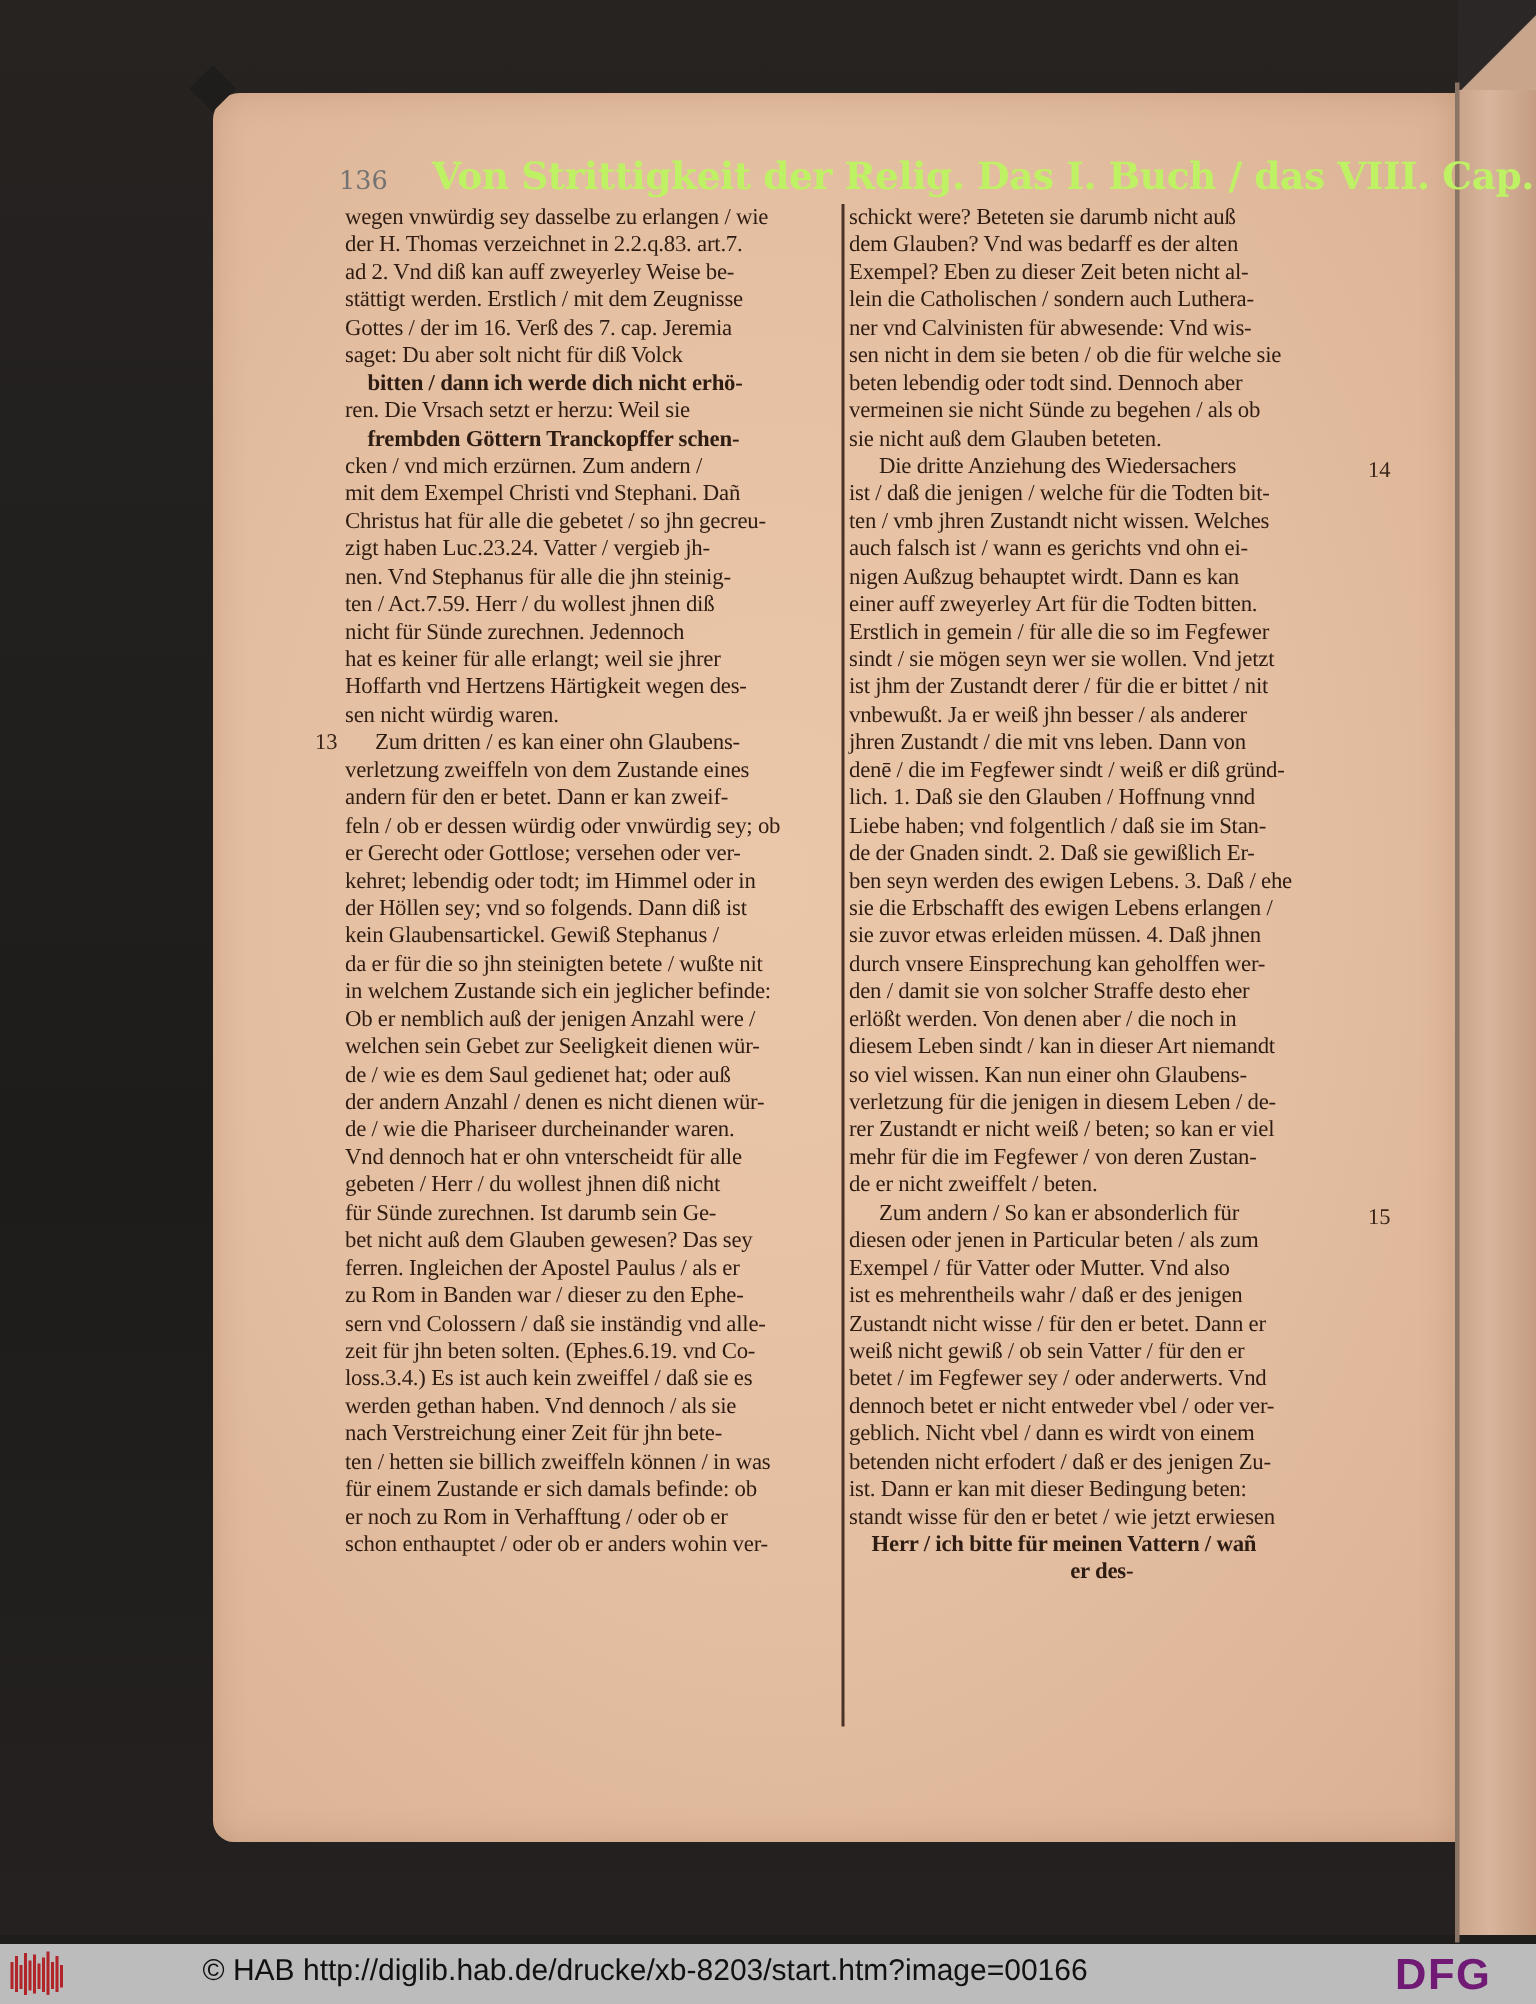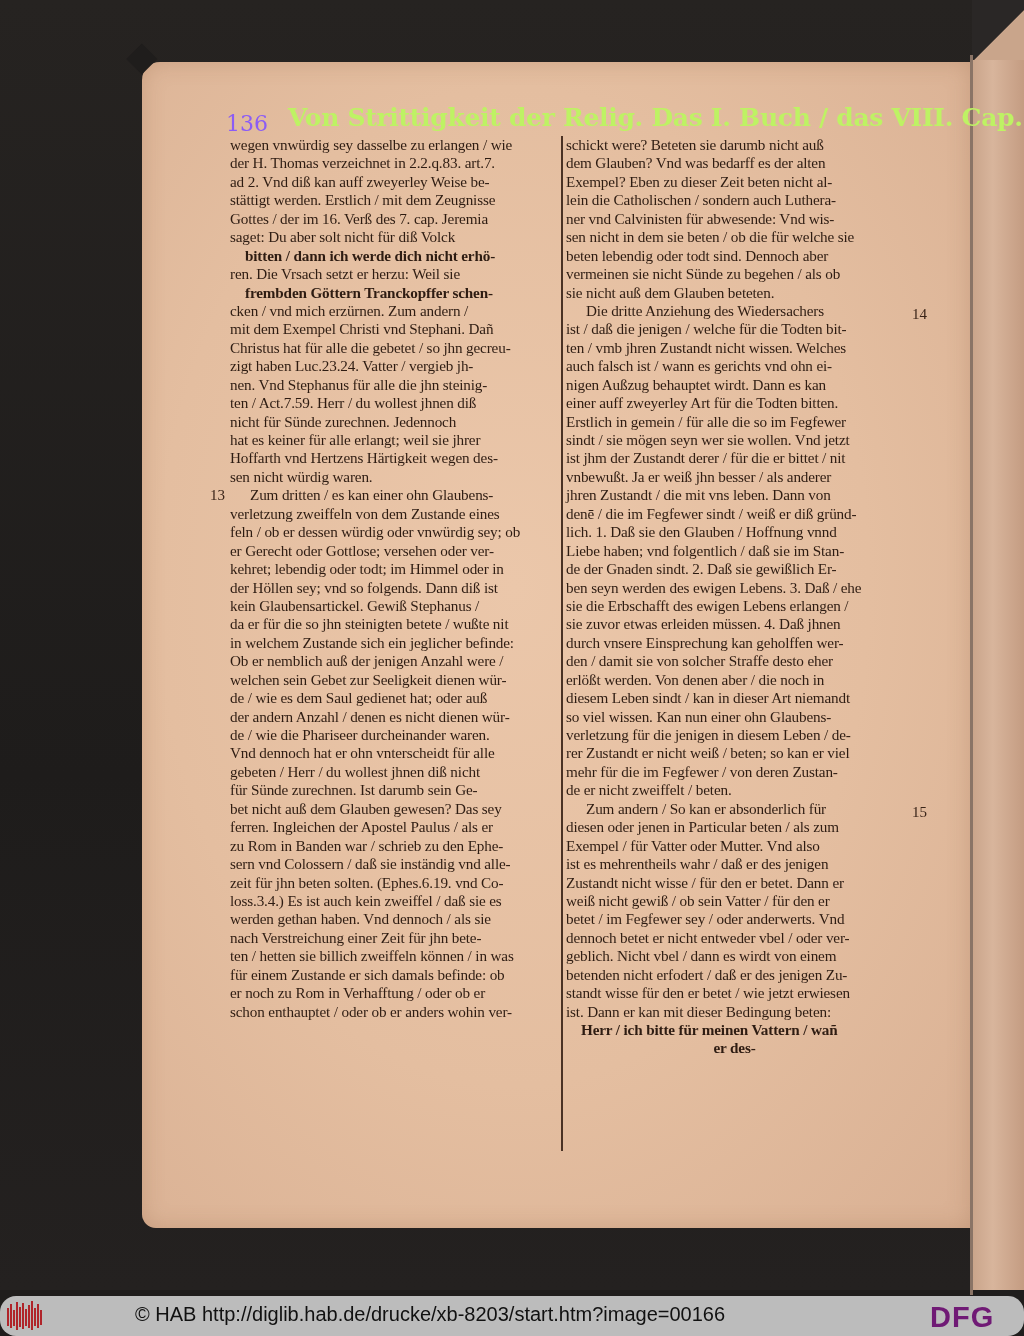--- a/index.html
+++ b/index.html
@@ -32,21 +32,21 @@
   }
   .page:before {
     content:""; position:absolute; left:-2px; top:-2px; width:22px; height:22px;
     background:#1f1d1c; transform:rotate(45deg) translate(-15px,-2px);
   }
   .header {
     position:absolute; left:226px; top:103px; width:620px; height:34px;
     color:#2a1a12;
   }
   .page-number {
-    position:absolute; left:0; top:8px; font-size:22px; color:#8b5cf6;
+    position:absolute; left:0; top:8px; font-size:17px; color:#737373;
   }
   .running-title {
     position:absolute; left:62px; top:0; font-size:25px; font-weight:bold;
     letter-spacing:-0.3px; white-space:nowrap;
     font-family:"DejaVu Serif", serif; color:#bef264;
   }
   .col {
     position:absolute; top:136px; color:#2e1c12;
     font-size:15.2px; line-height:18.45px; white-space:nowrap;
     font-family:"Liberation Serif", serif;
@@ -62,21 +62,20 @@
   .line.bold { font-weight:bold;margin-left:15px; }
   .line.right { text-align:center;font-weight:bold; }
   .line.indent { padding-left:20px; }
   .margin-num {
     position:absolute; font-size:15px; color:#3a2418;
     font-family:"Liberation Serif", serif;
   }
   .footer {
     position:absolute; left:0; top:1296px; width:1024px; height:40px;
     background:#bcbcbc;
-    border-radius:16px;
   }
   .hab-logo {
     position:absolute; left:6px; top:4px; width:40px; height:32px;
   }
   .footer-text {
     position:absolute; left:135px; top:7px; font-size:20px; color:#111;
     font-family:"Liberation Sans", sans-serif; white-space:nowrap;
   }
   .dfg-logo {
     position:absolute; left:930px; top:5px; font-size:29px; font-weight:bold;
@@ -113,38 +112,39 @@
     <span class="line">Christus hat für alle die gebetet / so jhn gecreu-</span>
     <span class="line">zigt haben Luc.23.24. Vatter / vergieb jh-</span>
     <span class="line">nen. Vnd Stephanus für alle die jhn steinig-</span>
     <span class="line">ten / Act.7.59. Herr / du wollest jhnen diß</span>
     <span class="line">nicht für Sünde zurechnen. Jedennoch</span>
     <span class="line">hat es keiner für alle erlangt; weil sie jhrer</span>
     <span class="line">Hoffarth vnd Hertzens Härtigkeit wegen des-</span>
     <span class="line">sen nicht würdig waren.</span>
     <span class="line indent">Zum dritten / es kan einer ohn Glaubens-</span>
     <span class="line">verletzung zweiffeln von dem Zustande eines</span>
+    <span class="line">andern für den er betet. Dann er kan zweif-</span>
     <span class="line">feln / ob er dessen würdig oder vnwürdig sey; ob</span>
     <span class="line">er Gerecht oder Gottlose; versehen oder ver-</span>
     <span class="line">kehret; lebendig oder todt; im Himmel oder in</span>
     <span class="line">der Höllen sey; vnd so folgends. Dann diß ist</span>
     <span class="line">kein Glaubensartickel. Gewiß Stephanus /</span>
     <span class="line">da er für die so jhn steinigten betete / wußte nit</span>
     <span class="line">in welchem Zustande sich ein jeglicher befinde:</span>
     <span class="line">Ob er nemblich auß der jenigen Anzahl were /</span>
     <span class="line">welchen sein Gebet zur Seeligkeit dienen wür-</span>
     <span class="line">de / wie es dem Saul gedienet hat; oder auß</span>
     <span class="line">der andern Anzahl / denen es nicht dienen wür-</span>
     <span class="line">de / wie die Phariseer durcheinander waren.</span>
     <span class="line">Vnd dennoch hat er ohn vnterscheidt für alle</span>
     <span class="line">gebeten / Herr / du wollest jhnen diß nicht</span>
     <span class="line">für Sünde zurechnen. Ist darumb sein Ge-</span>
     <span class="line">bet nicht auß dem Glauben gewesen? Das sey</span>
     <span class="line">ferren. Ingleichen der Apostel Paulus / als er</span>
-    <span class="line">zu Rom in Banden war / schrieb zu den Ephe-</span>
+    <span class="line">zu Rom in Banden war / dieser zu den Ephe-</span>
     <span class="line">sern vnd Colossern / daß sie inständig vnd alle-</span>
     <span class="line">zeit für jhn beten solten. (Ephes.6.19. vnd Co-</span>
     <span class="line">loss.3.4.) Es ist auch kein zweiffel / daß sie es</span>
     <span class="line">werden gethan haben. Vnd dennoch / als sie</span>
     <span class="line">nach Verstreichung einer Zeit für jhn bete-</span>
     <span class="line">ten / hetten sie billich zweiffeln können / in was</span>
     <span class="line">für einem Zustande er sich damals befinde: ob</span>
     <span class="line">er noch zu Rom in Verhafftung / oder ob er</span>
     <span class="line">schon enthauptet / oder ob er anders wohin ver-</span>
   </div>
@@ -189,22 +189,22 @@
     <span class="line indent">Zum andern / So kan er absonderlich für</span>
     <span class="line">diesen oder jenen in Particular beten / als zum</span>
     <span class="line">Exempel / für Vatter oder Mutter. Vnd also</span>
     <span class="line">ist es mehrentheils wahr / daß er des jenigen</span>
     <span class="line">Zustandt nicht wisse / für den er betet. Dann er</span>
     <span class="line">weiß nicht gewiß / ob sein Vatter / für den er</span>
     <span class="line">betet / im Fegfewer sey / oder anderwerts. Vnd</span>
     <span class="line">dennoch betet er nicht entweder vbel / oder ver-</span>
     <span class="line">geblich. Nicht vbel / dann es wirdt von einem</span>
     <span class="line">betenden nicht erfodert / daß er des jenigen Zu-</span>
+    <span class="line">ist. Dann er kan mit dieser Bedingung beten:</span>
     <span class="line">standt wisse für den er betet / wie jetzt erwiesen</span>
-    <span class="line">ist. Dann er kan mit dieser Bedingung beten:</span>
     <span class="line bold">Herr / ich bitte für meinen Vattern / wañ</span>
     <span class="line right">er des-</span>
   </div>
 
 <div id="margin-nums">
     <span class="margin-num" style="left: 210px; top: 486.55px; text-align: right;">13</span>
     <span class="margin-num" style="left: 912px; top: 306.05px;">14</span>
     <span class="margin-num" style="left: 912px; top: 804.2px;">15</span>
   </div>
 

